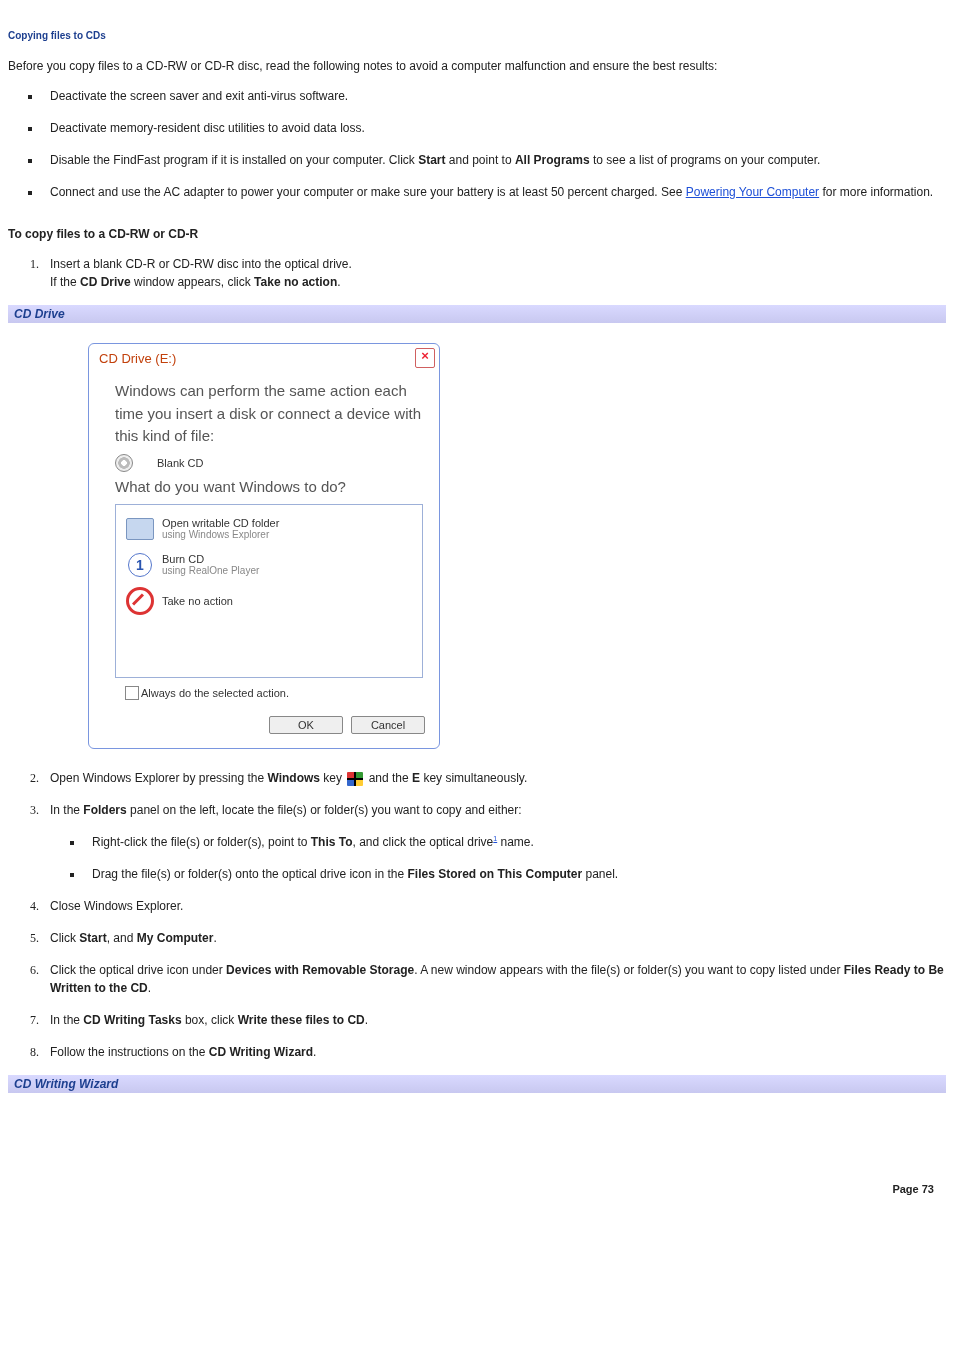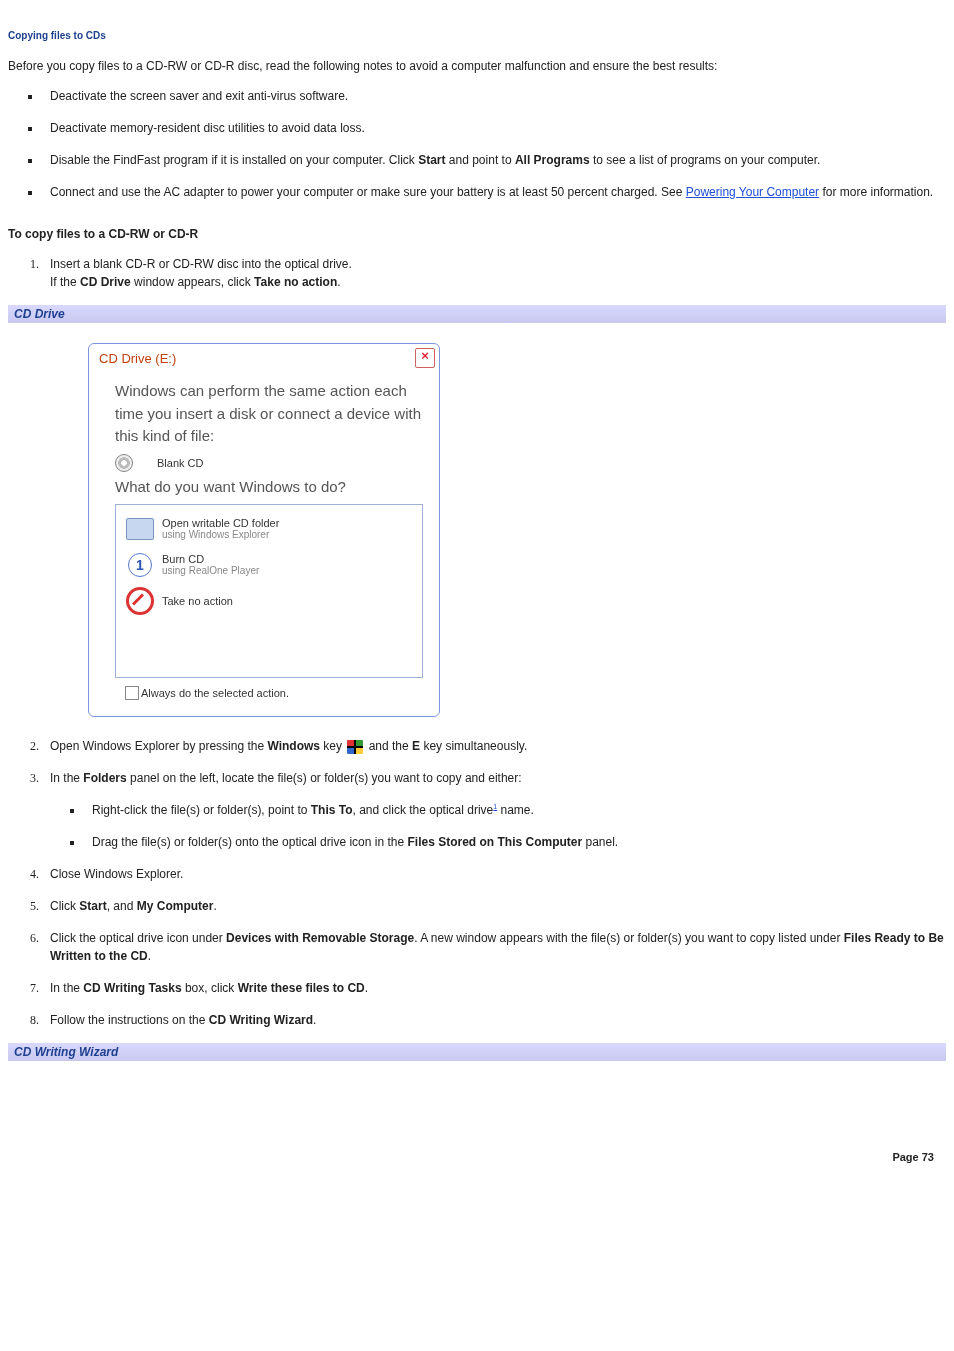--- a/index.html
+++ b/index.html
@@ -168,20 +168,24 @@
           <div class="li-text">
               <div class="t1">Take no action</div>
             </div>
         </div>
       </div>
       <div class="check-row">
         <div class="chk"></div>
         <span>Always do the selected action.</span>
       </div>
     </div>
+    <div class="btn-row">
+      <div class="btn">OK</div>
+      <div class="btn">Cancel</div>
+    </div>
   </div>
 </div>
 
 <ol start="2">
   <li>
     <span>Open Windows Explorer by pressing the </span><b>Windows</b><span> key </span><span class="win-flag"></span><span> and the </span><b>E</b><span> key simultaneously.</span>
   </li>
   <li>
     <span>In the </span><b>Folders</b><span> panel on the left, locate the file(s) or folder(s) you want to copy and either:</span>
     <ul class="square" style="margin-top:14px;">

